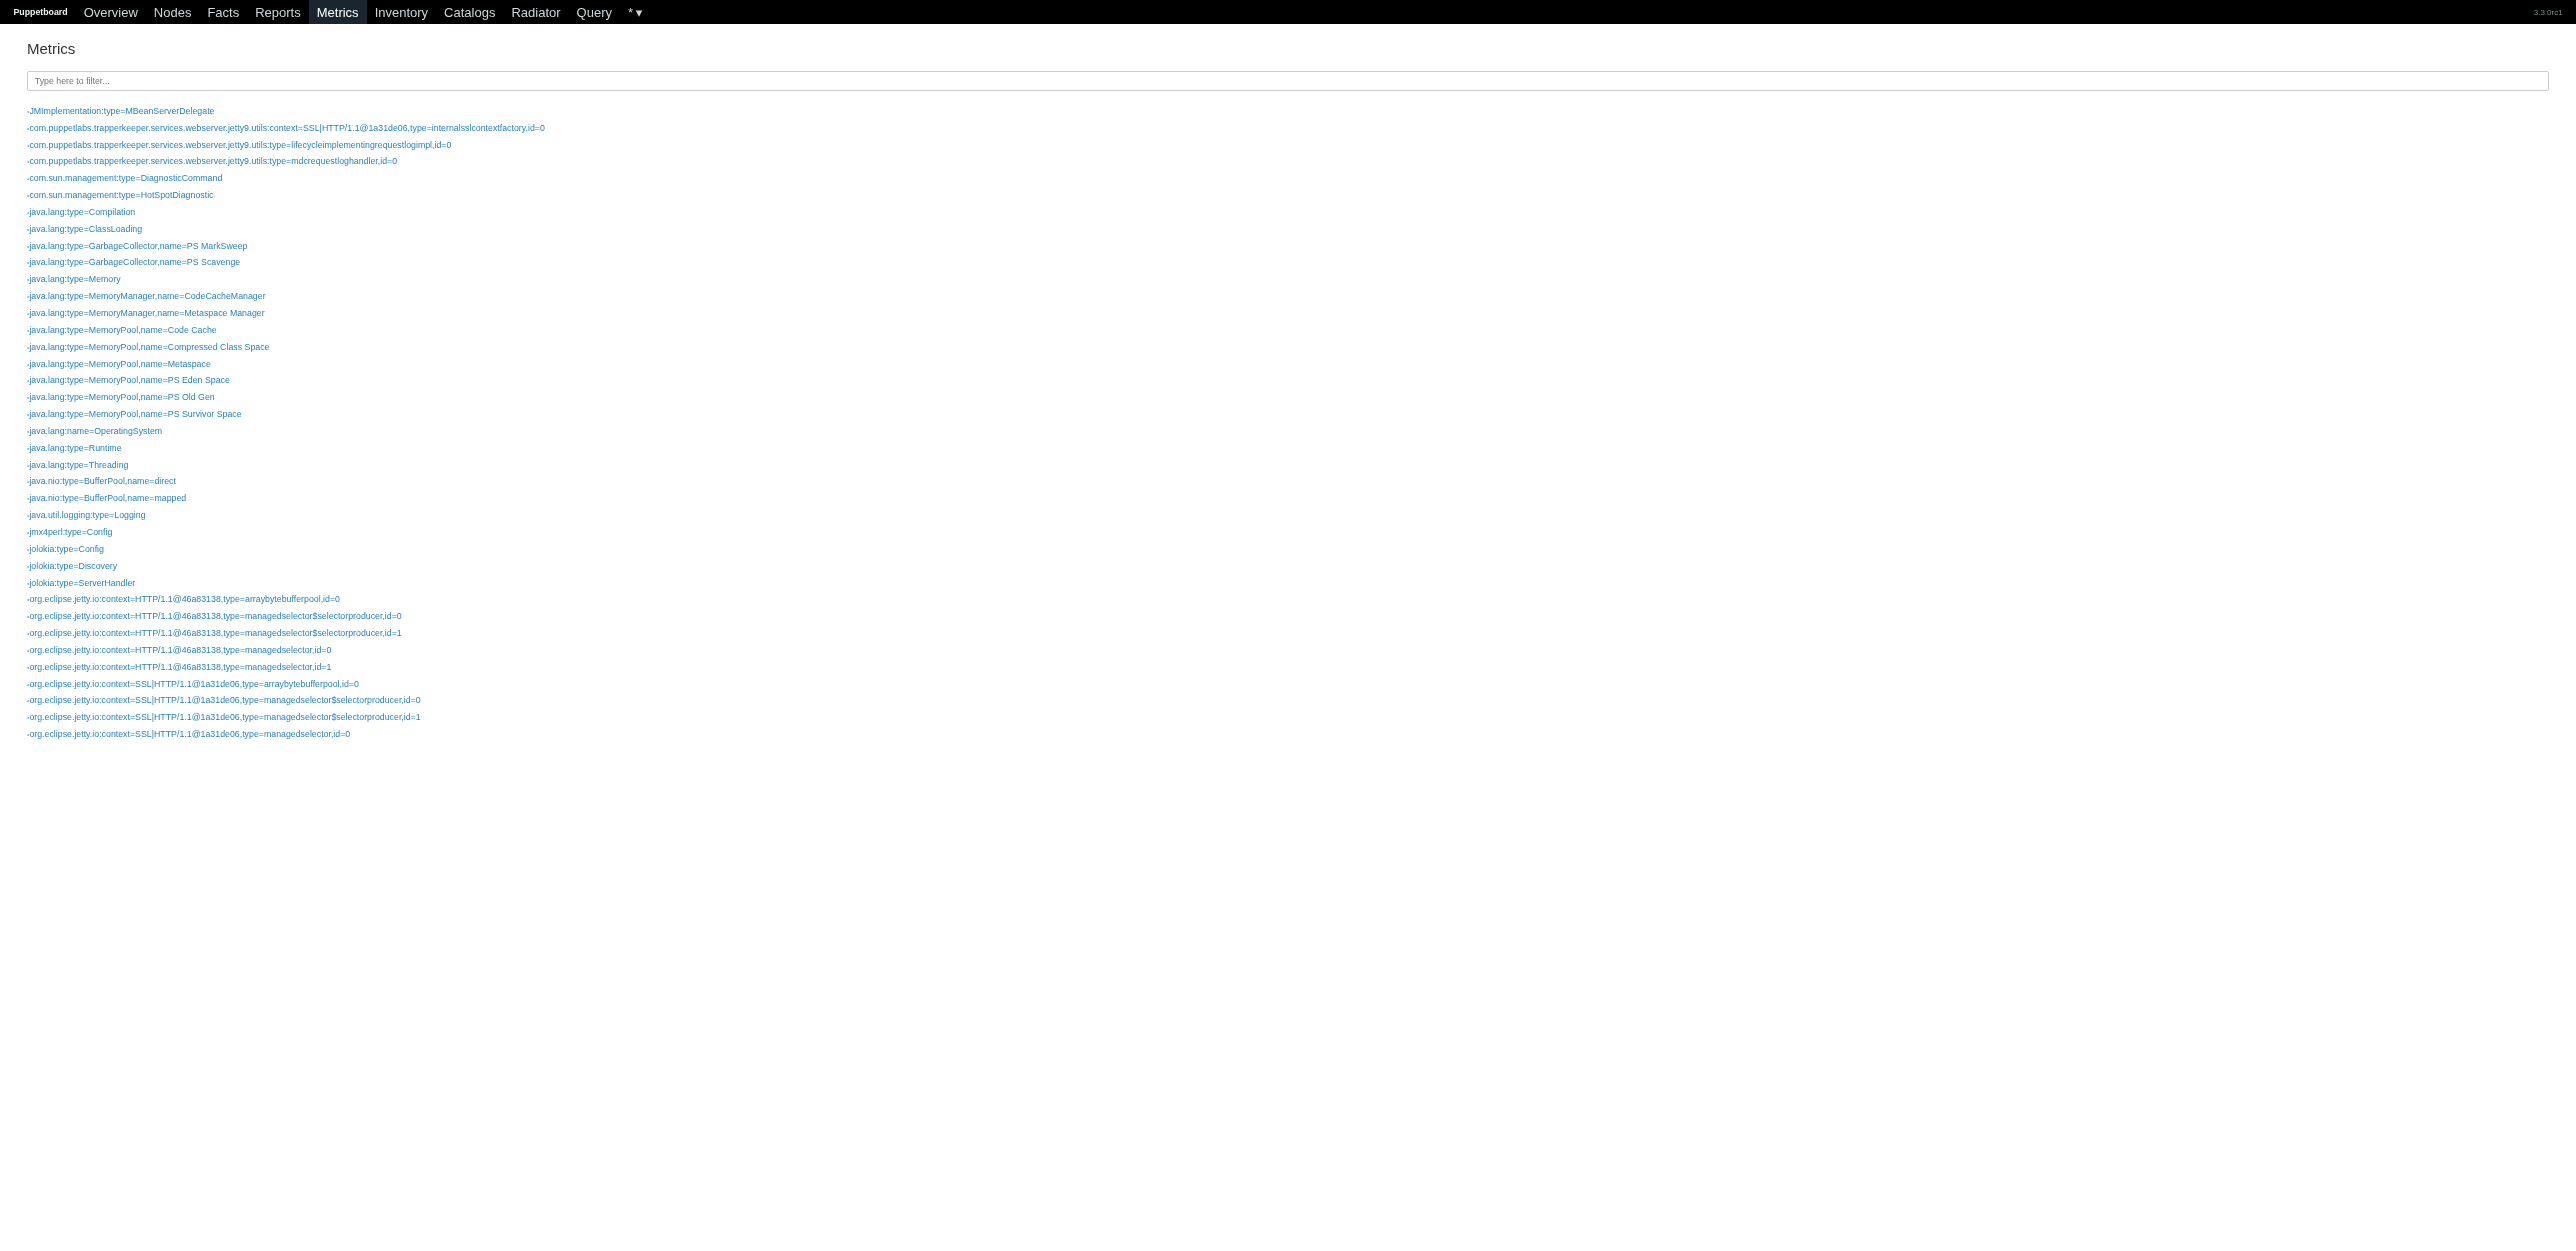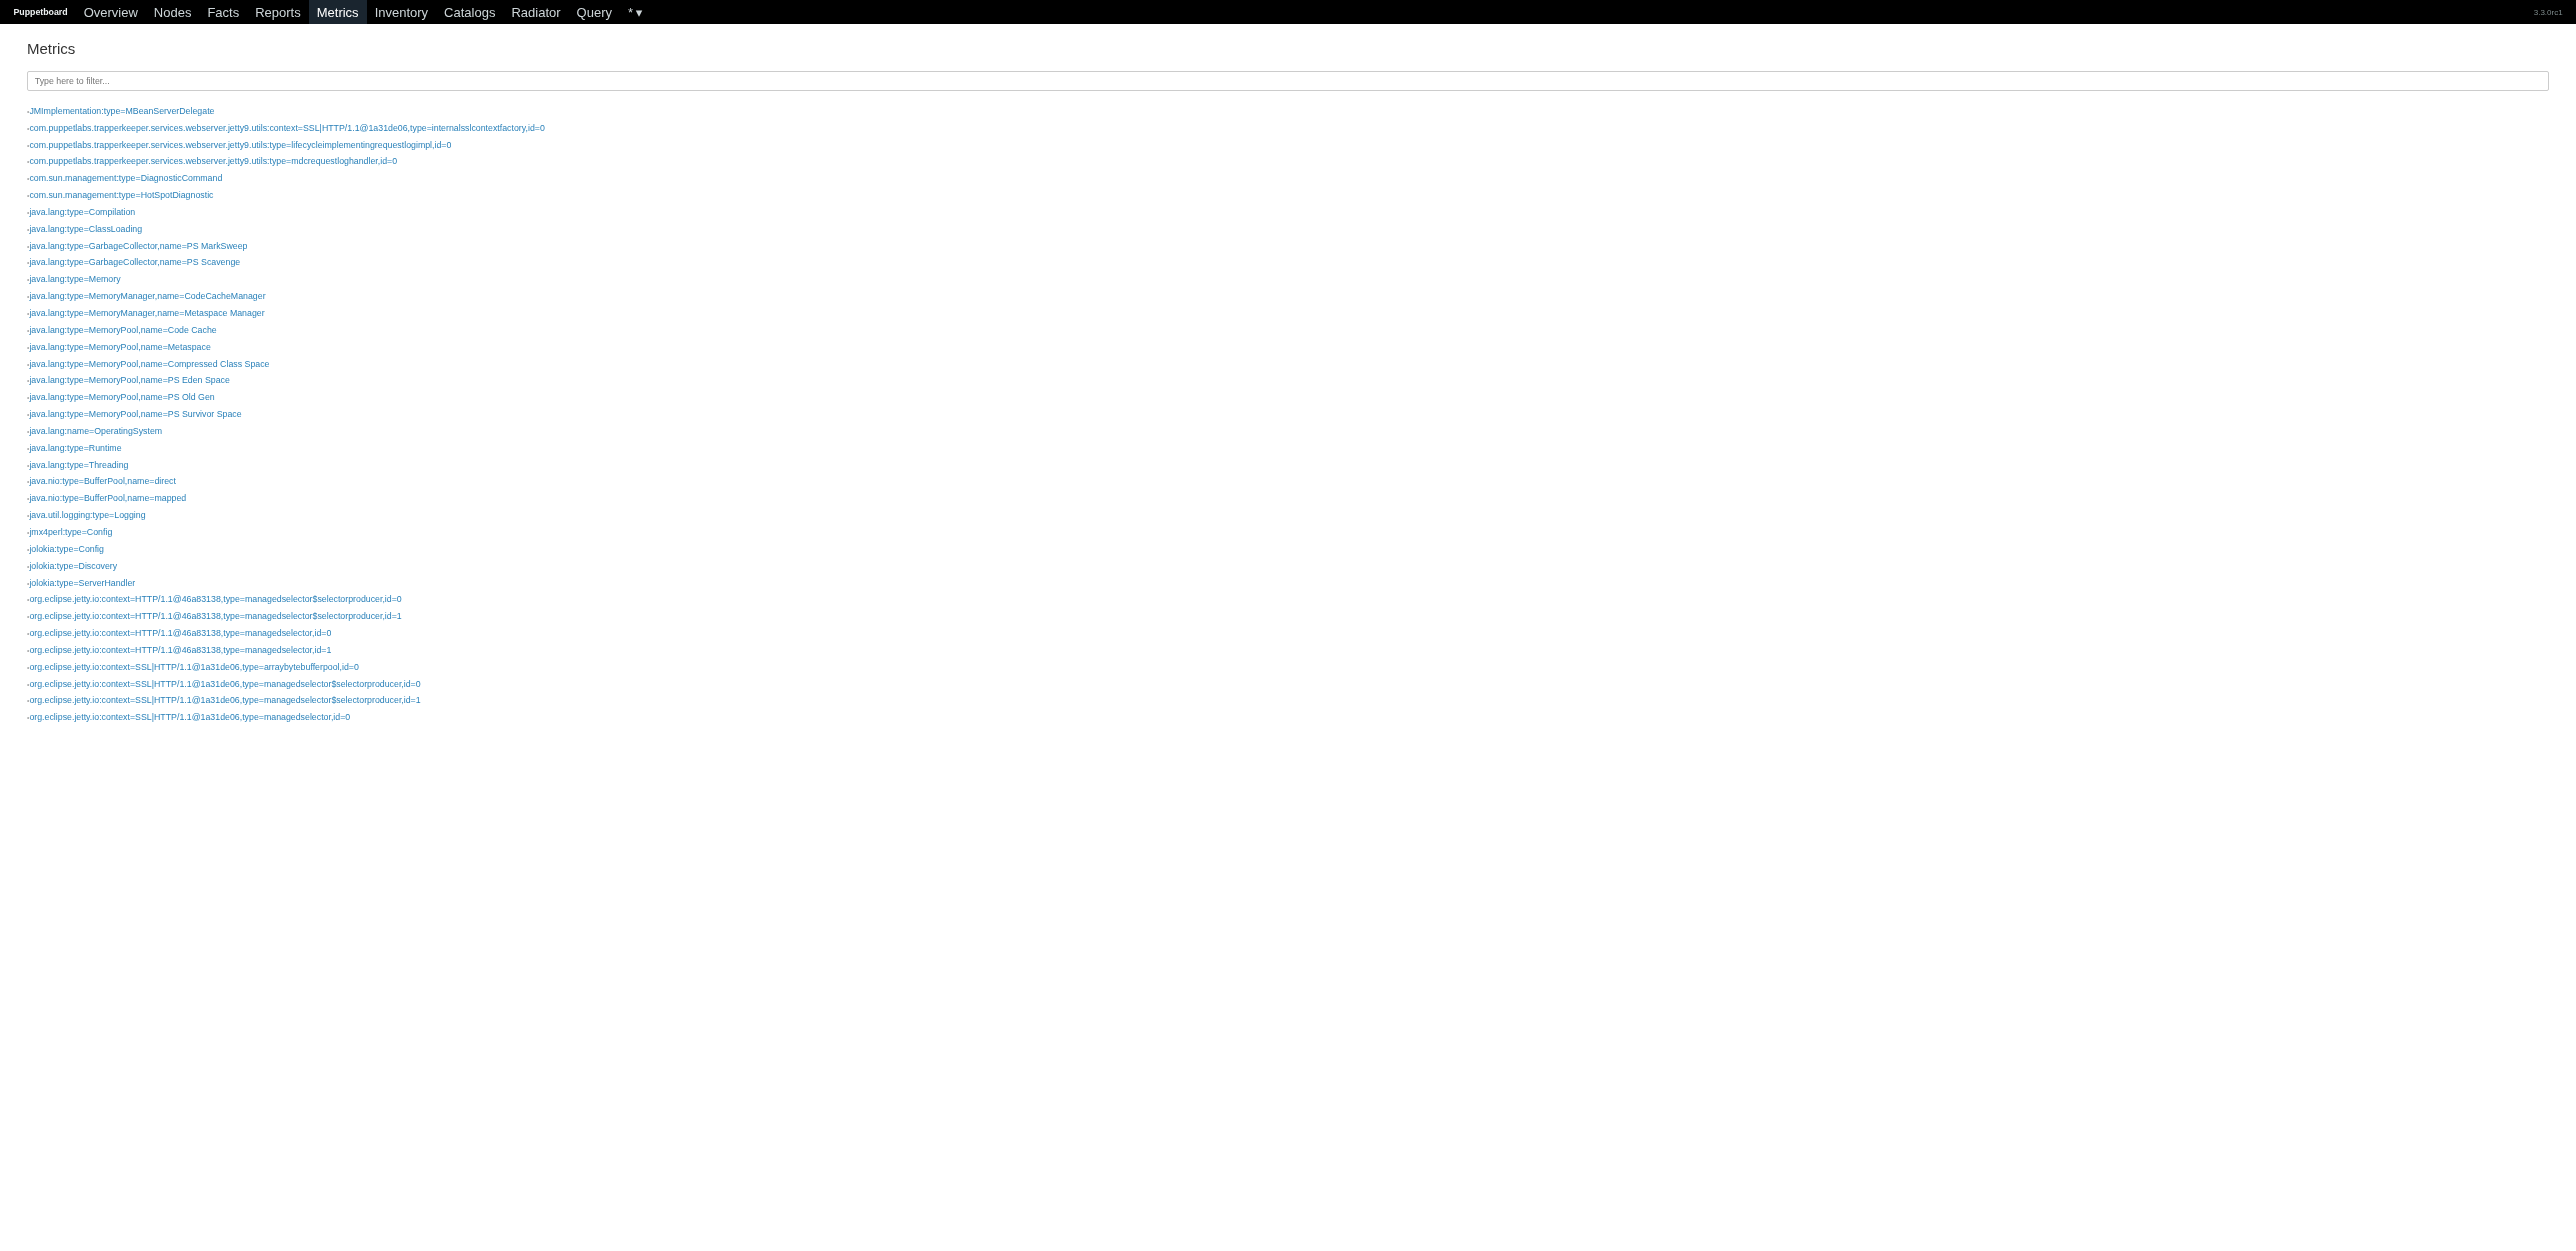--- a/index.html
+++ b/index.html
@@ -197,28 +197,28 @@
       <li>
         <span class="bullet">•</span>
         <a href="#">java.lang:type=MemoryManager,name=Metaspace Manager</a>
       </li>
       <li>
         <span class="bullet">•</span>
         <a href="#">java.lang:type=MemoryPool,name=Code Cache</a>
       </li>
       <li>
         <span class="bullet">•</span>
+        <a href="#">java.lang:type=MemoryPool,name=Compressed Class Space</a>
+      </li>
+      <li>
+        <span class="bullet">•</span>
         <a href="#">java.lang:type=MemoryPool,name=Metaspace</a>
       </li>
       <li>
         <span class="bullet">•</span>
-        <a href="#">java.lang:type=MemoryPool,name=Compressed Class Space</a>
-      </li>
-      <li>
-        <span class="bullet">•</span>
         <a href="#">java.lang:type=MemoryPool,name=PS Eden Space</a>
       </li>
       <li>
         <span class="bullet">•</span>
         <a href="#">java.lang:type=MemoryPool,name=PS Old Gen</a>
       </li>
       <li>
         <span class="bullet">•</span>
         <a href="#">java.lang:type=MemoryPool,name=PS Survivor Space</a>
       </li>
@@ -254,20 +254,24 @@
         <span class="bullet">•</span>
         <a href="#">jolokia:type=Config</a>
       </li>
       <li>
         <span class="bullet">•</span>
         <a href="#">jolokia:type=Discovery</a>
       </li>
       <li>
         <span class="bullet">•</span>
         <a href="#">jolokia:type=ServerHandler</a>
+      </li>
+      <li>
+        <span class="bullet">•</span>
+        <a href="#">org.eclipse.jetty.io:context=HTTP/1.1@46a83138,type=arraybytebufferpool,id=0</a>
       </li>
       <li>
         <span class="bullet">•</span>
         <a href="#">org.eclipse.jetty.io:context=HTTP/1.1@46a83138,type=managedselector$selectorproducer,id=0</a>
       </li>
       <li>
         <span class="bullet">•</span>
         <a href="#">org.eclipse.jetty.io:context=HTTP/1.1@46a83138,type=managedselector$selectorproducer,id=1</a>
       </li>
       <li>

